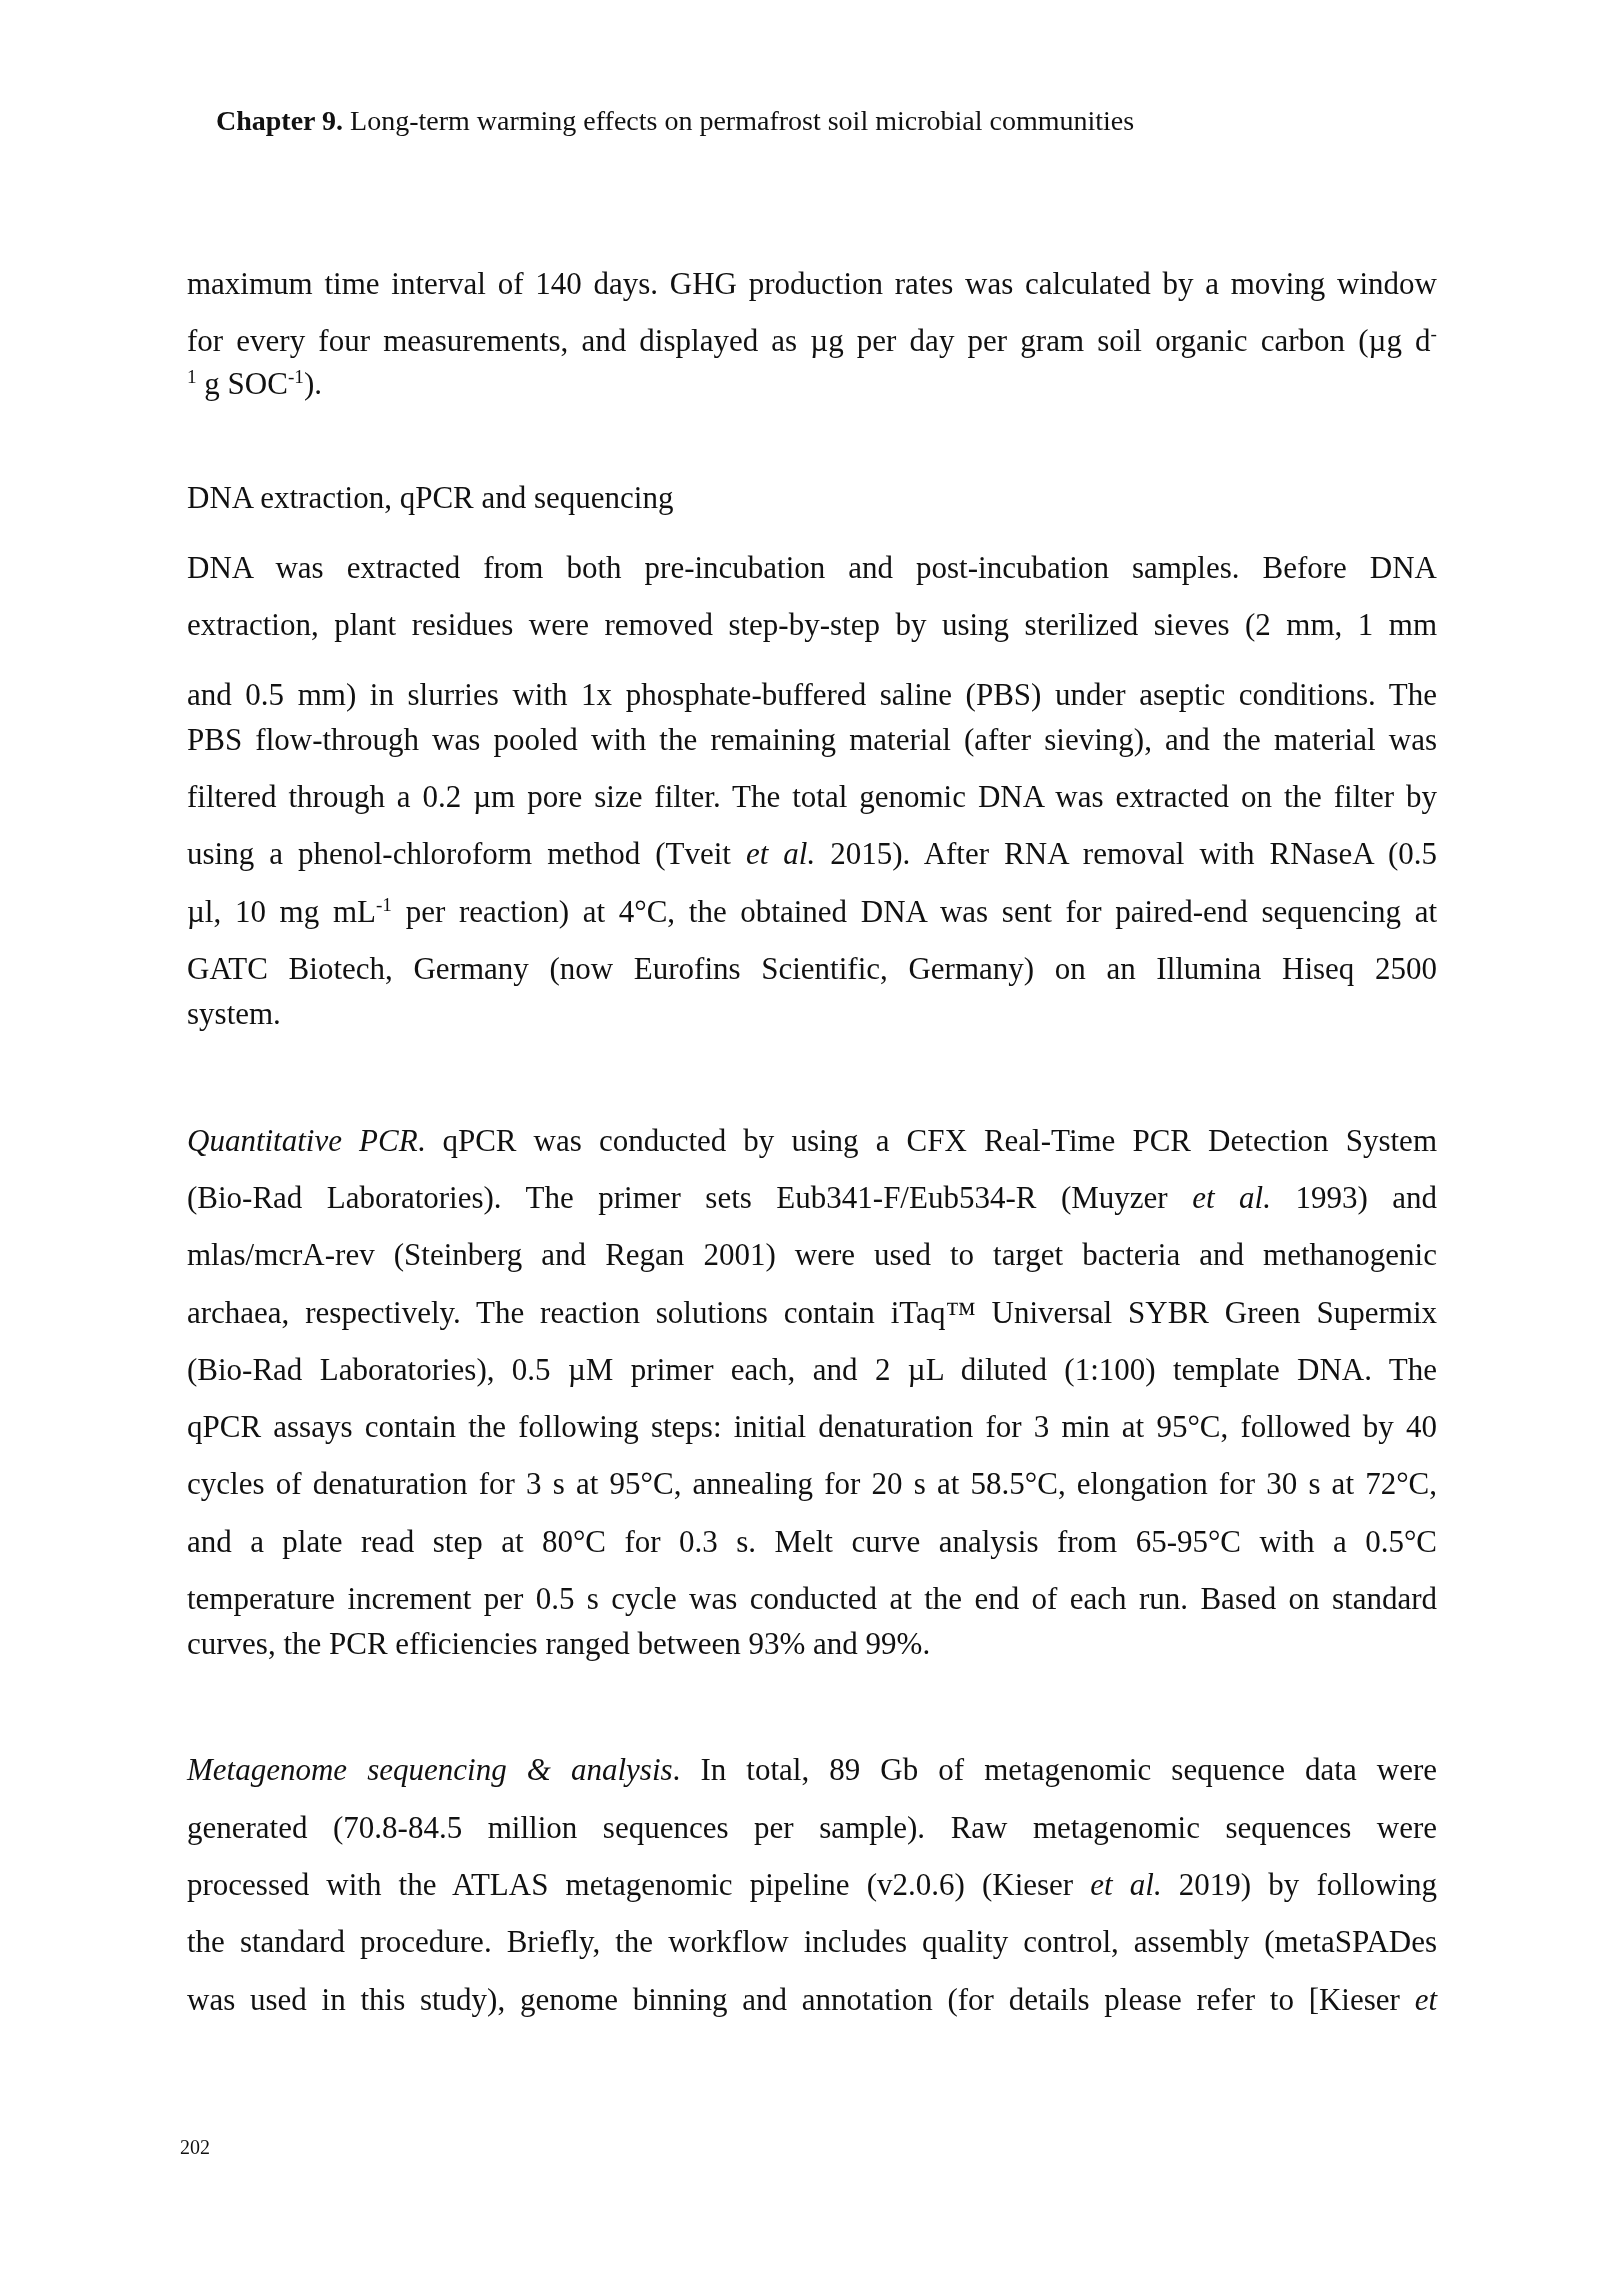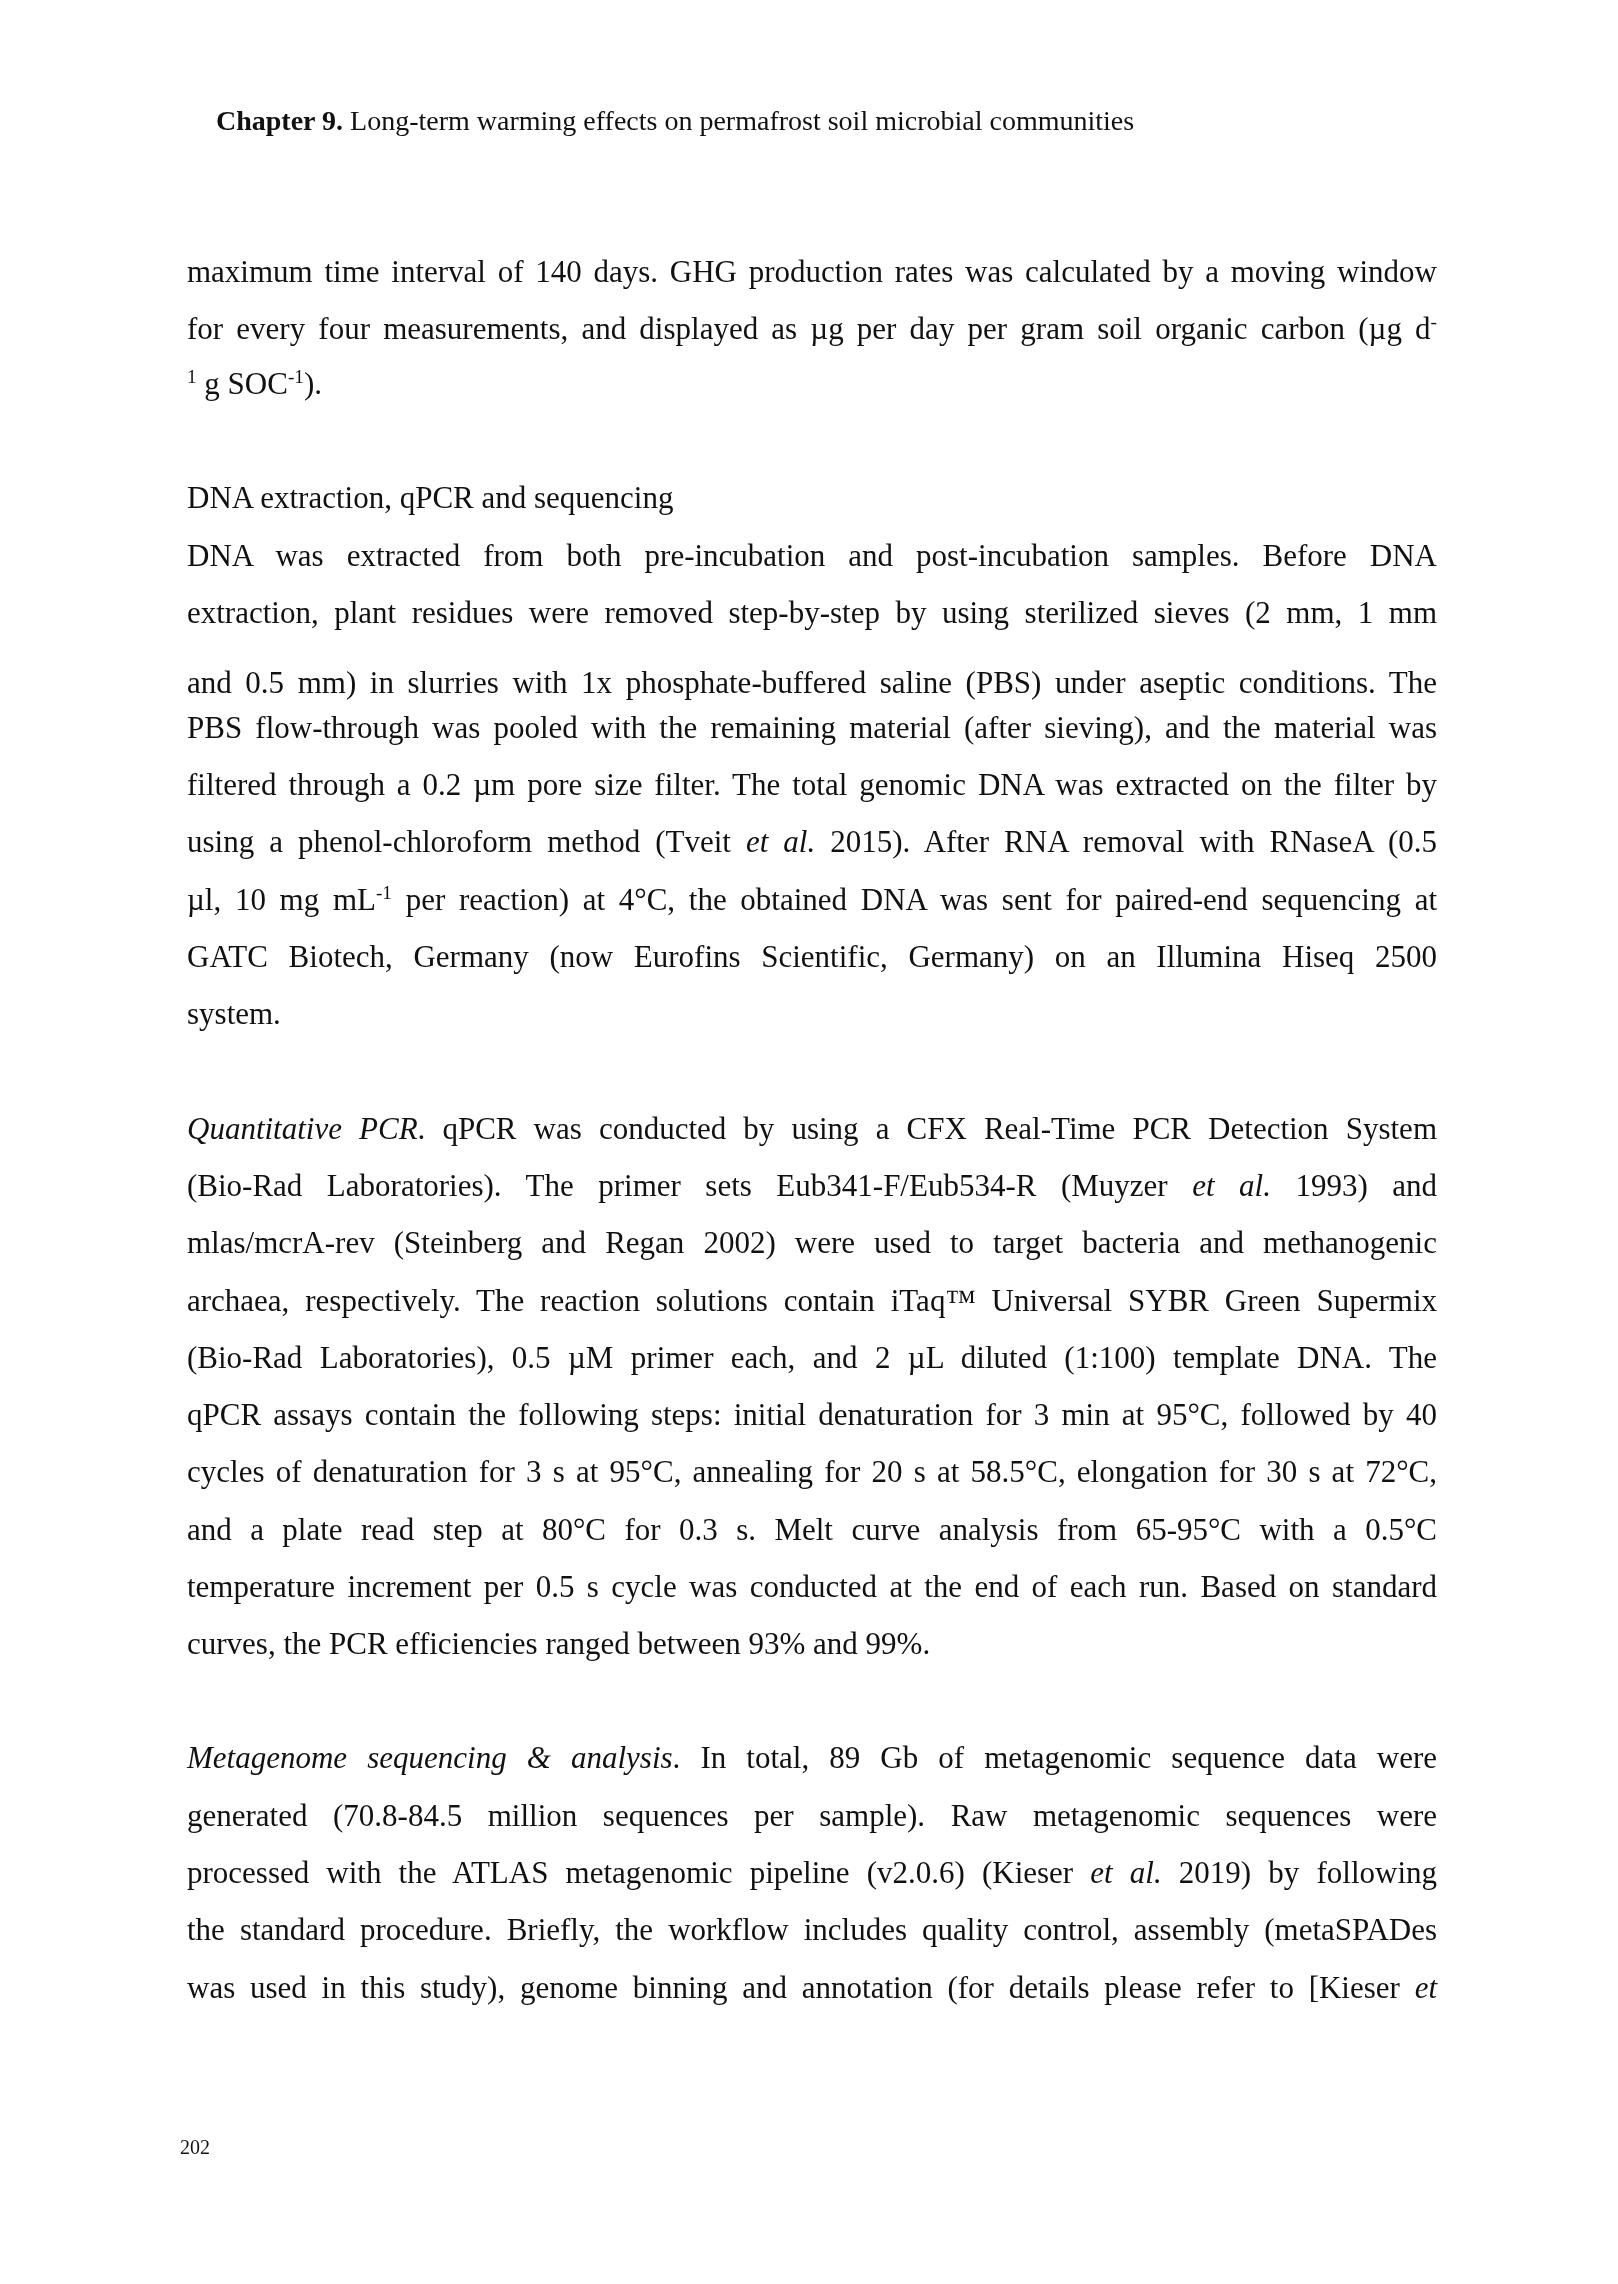--- a/index.html
+++ b/index.html
@@ -2,21 +2,21 @@
 <html style="font-size:12px"><head>
 <meta charset="utf-8">
 <style>
   html, body { margin: 0; padding: 0; background: #ffffff; }
   body { width: 1618px; height: 2284px; position: relative; overflow: hidden;
          font-family: "Liberation Serif", "DejaVu Serif", serif; color: #111111; }
   .running-header { position: absolute; left: 181px; top: 104px; font-size: 28px; line-height: 33px; white-space: nowrap; }
   .running-header b { font-weight: bold; margin-left: 35px; }
   .page-number { position: absolute; left: 180px; top: 2131px; font-size: 20px; line-height: 33px; }
   .line { position: absolute; left: 187px; width: 1250px; font-size: 31px; line-height: 38px; white-space: nowrap; }
-  .j { text-align: justify; text-align-last: justify; white-space: normal; }
+  .j { text-align: justify; text-align-last: justify; white-space: normal; margin-top: 12px; }
   .heading { font-weight: normal; }
   i { font-style: italic; }
   sup { font-size: 62%; vertical-align: super; line-height: 0; }
 </style>
 </head>
 <body>
 
 <div class="running-header">
   <b>Chapter 9.</b>
   <span>Long-term warming effects on permafrost soil microbial communities</span>
@@ -38,21 +38,21 @@
   <div class="line j" style="top:766px">filtered through a 0.2 µm pore size filter. The total genomic DNA was extracted on the filter by</div>
   <div class="line j" style="top:823px"><span>using a phenol-chloroform method (Tveit </span><i>et al.</i><span> 2015). After RNA removal with RNaseA (0.5</span></div>
   <div class="line j" style="top:881px"><span>µl, 10 mg mL</span><sup>-1</sup><span> per reaction) at 4°C, the obtained DNA was sent for paired-end sequencing at</span></div>
   <div class="line j" style="top:938px">GATC Biotech, Germany (now Eurofins Scientific, Germany) on an Illumina Hiseq 2500</div>
   <div class="line" style="top:995px">system.</div>
 </div>
 
 <div>
   <div class="line j" style="top:1110px"><i>Quantitative PCR</i><span>. qPCR was conducted by using a CFX Real-Time PCR Detection System</span></div>
   <div class="line j" style="top:1167px"><span>(Bio-Rad Laboratories). The primer sets Eub341-F/Eub534-R (Muyzer </span><i>et al.</i><span> 1993) and</span></div>
-  <div class="line j" style="top:1224px">mlas/mcrA-rev (Steinberg and Regan 2002) were used to target bacteria and methanogenic</div>
+  <div class="line j" style="top:1224px">mlas/mcrA-rev (Steinberg and Regan 2001) were used to target bacteria and methanogenic</div>
   <div class="line j" style="top:1282px">archaea, respectively. The reaction solutions contain iTaq™ Universal SYBR Green Supermix</div>
   <div class="line j" style="top:1339px">(Bio-Rad Laboratories), 0.5 µM primer each, and 2 µL diluted (1:100) template DNA. The</div>
   <div class="line j" style="top:1396px">qPCR assays contain the following steps: initial denaturation for 3 min at 95°C, followed by 40</div>
   <div class="line j" style="top:1453px">cycles of denaturation for 3 s at 95°C, annealing for 20 s at 58.5°C, elongation for 30 s at 72°C,</div>
   <div class="line j" style="top:1511px">and a plate read step at 80°C for 0.3 s. Melt curve analysis from 65-95°C with a 0.5°C</div>
   <div class="line j" style="top:1568px">temperature increment per 0.5 s cycle was conducted at the end of each run. Based on standard</div>
   <div class="line" style="top:1625px">curves, the PCR efficiencies ranged between 93% and 99%.</div>
 </div>
 
 <div>

